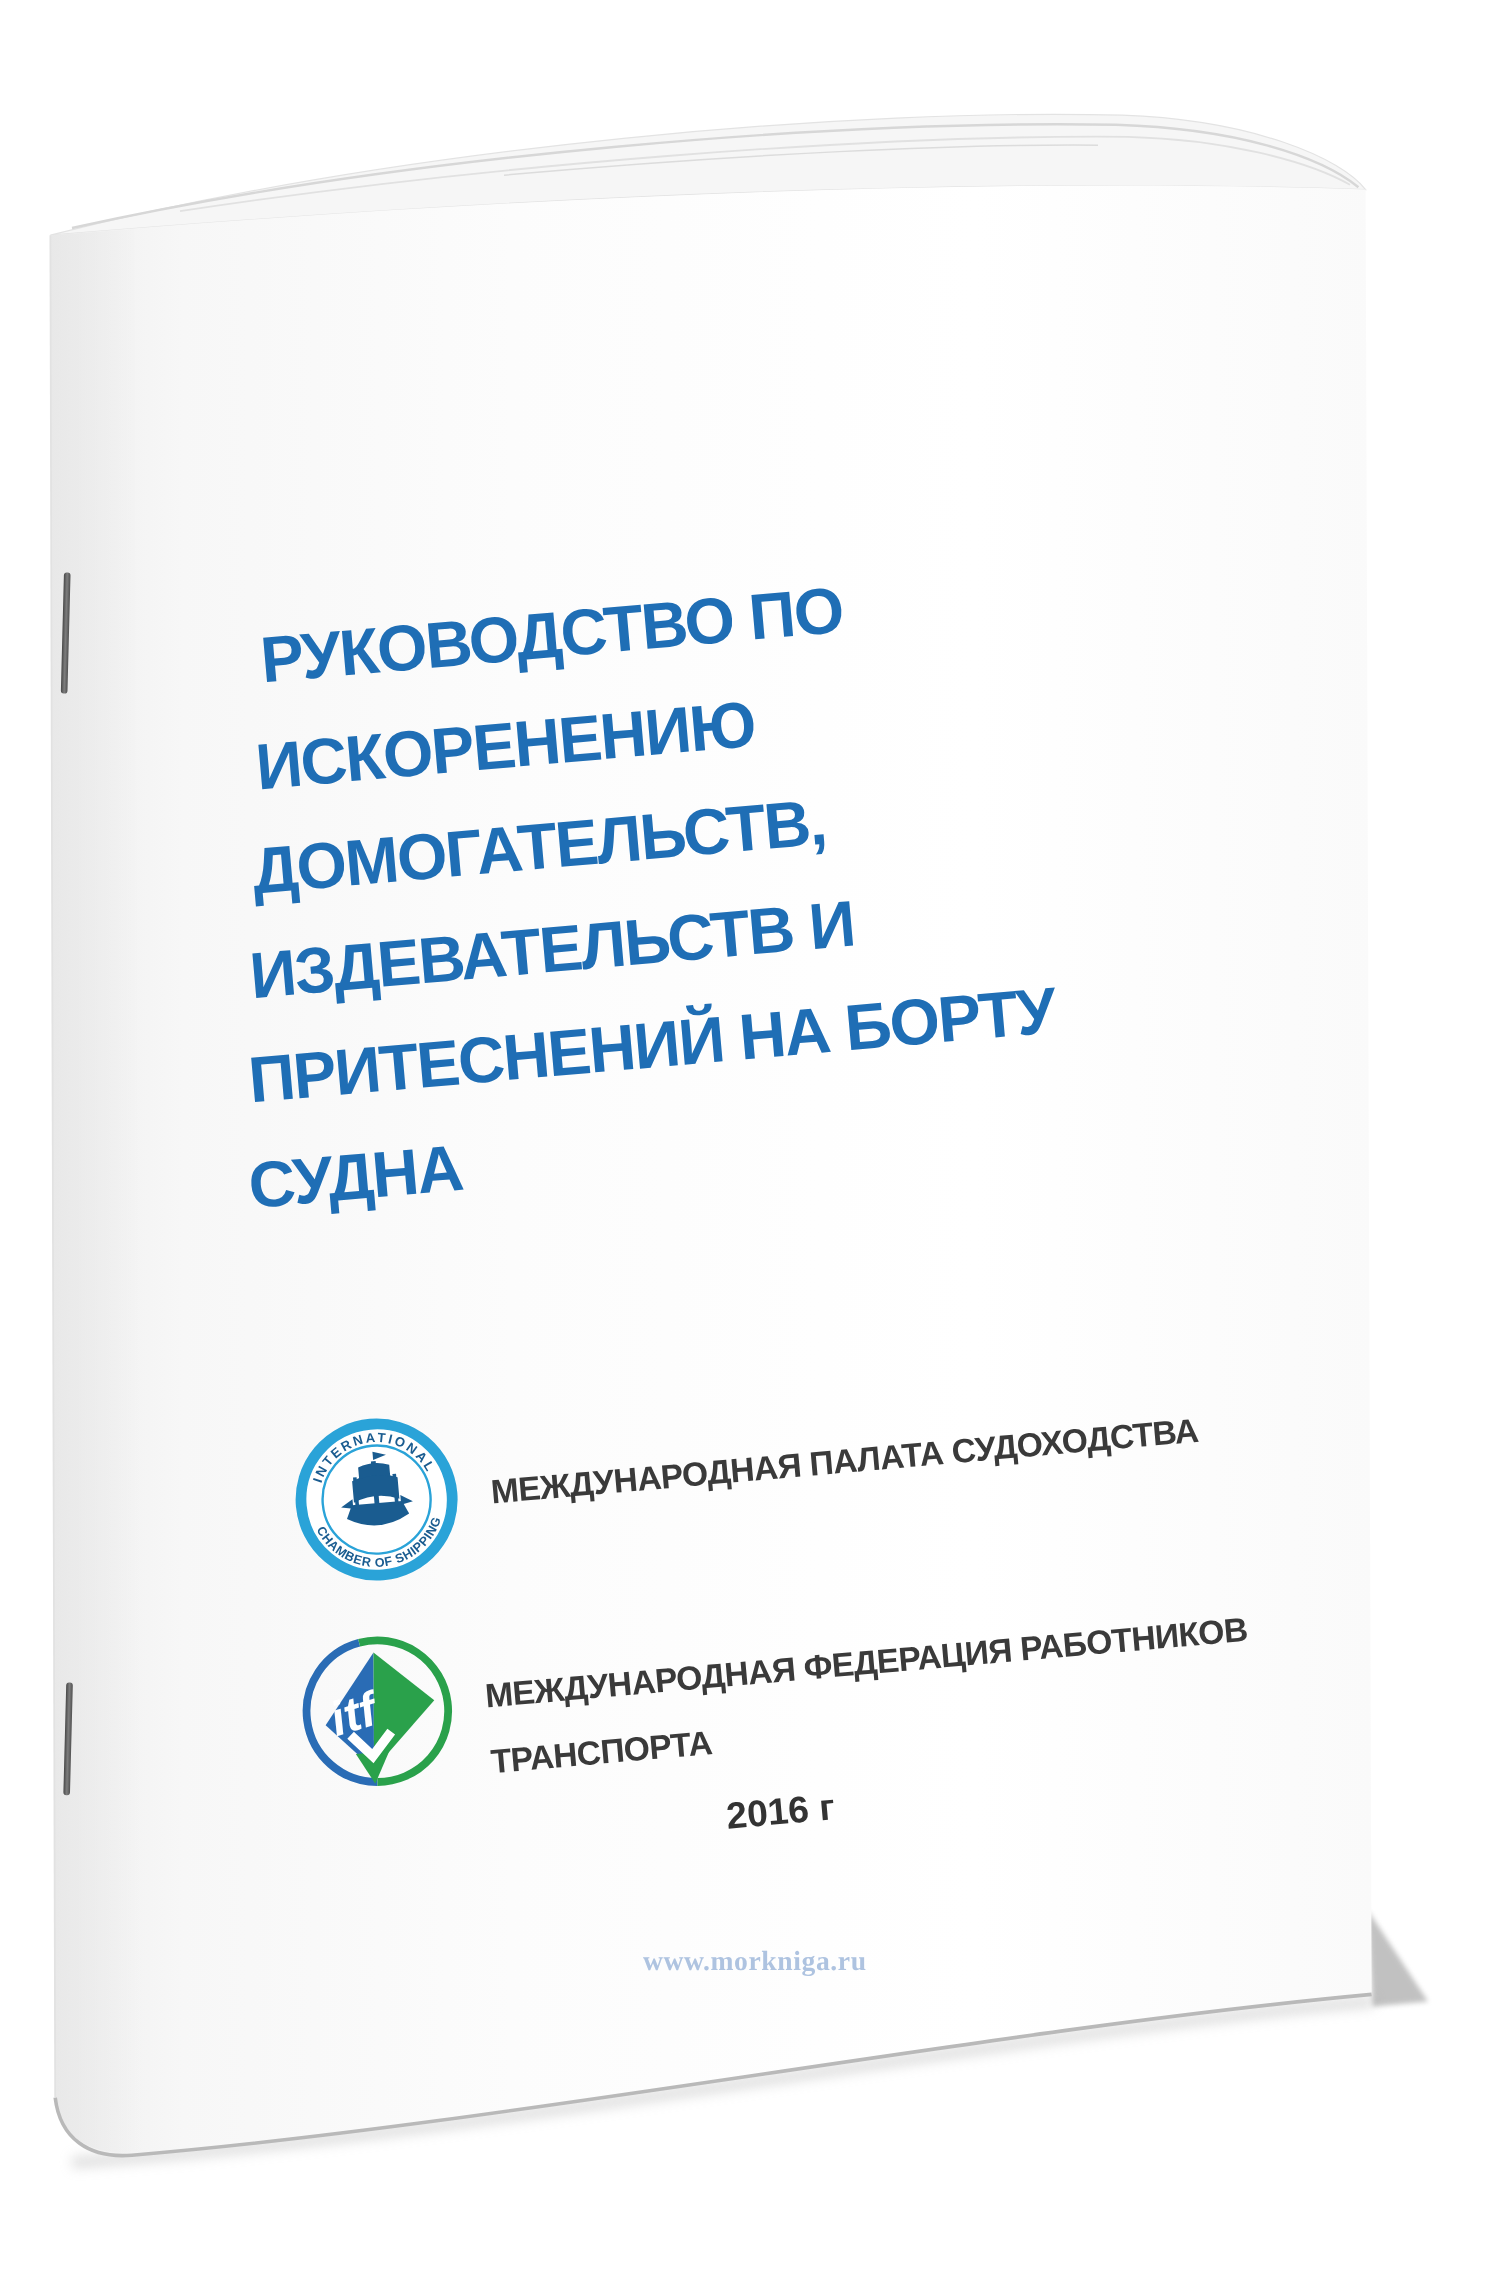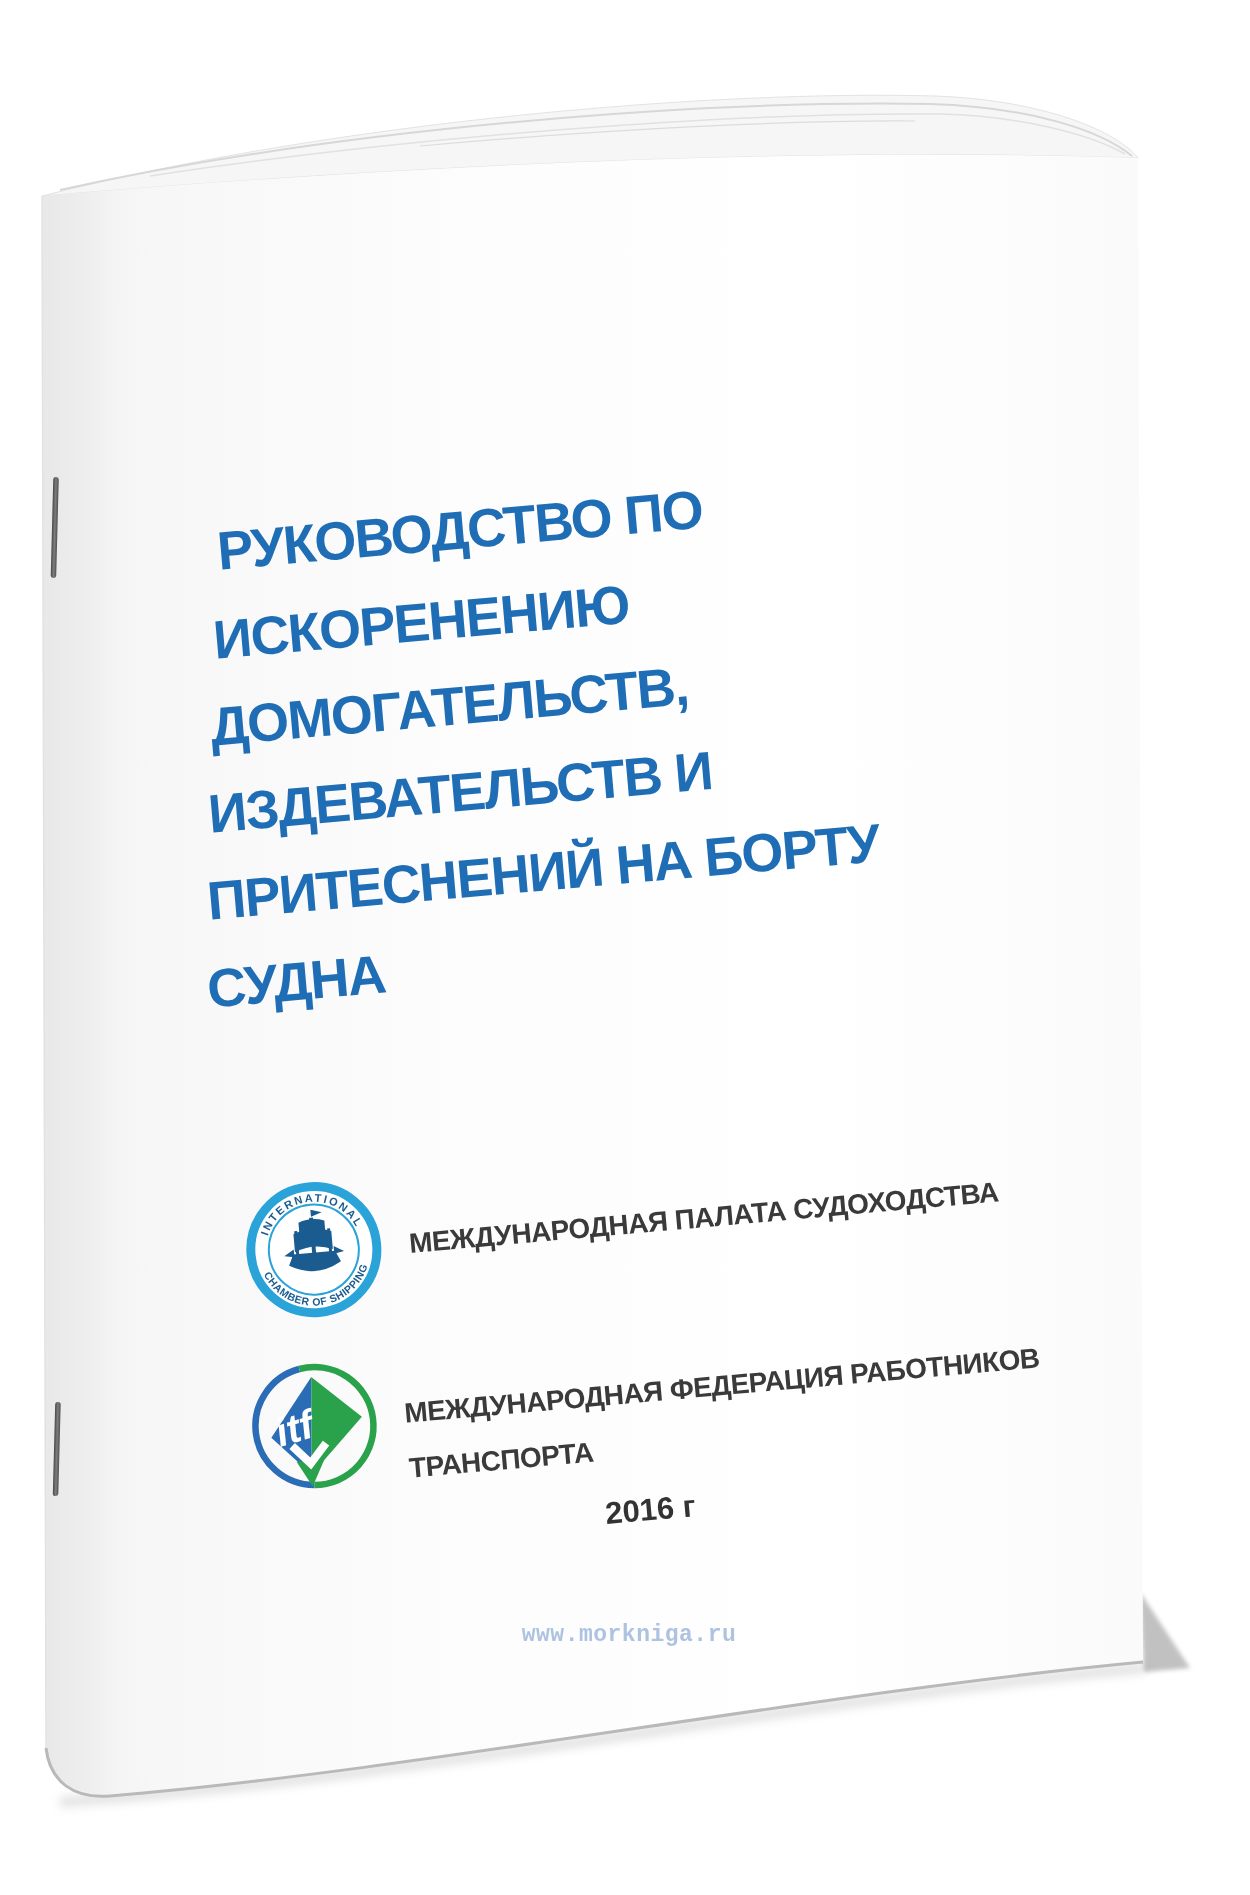--- a/index.html
+++ b/index.html
@@ -28,21 +28,21 @@
     line-height:1;
   }
   .org-label-multi{line-height:55px;}
   .year-label{
     font-weight:700;
     font-size:31px;
     color:#333333;
     line-height:1;
   }
   .watermark{
-    font-family:Liberation Mono, monospace;
+    font-family:Liberation Serif, serif;
     font-weight:700;
     font-size:23px;
     letter-spacing:0.5px;
     color:#aec3e0;
     transform:translateX(-50%);
   }
   svg{display:block;}
 </style>
 </head>
 <body>

